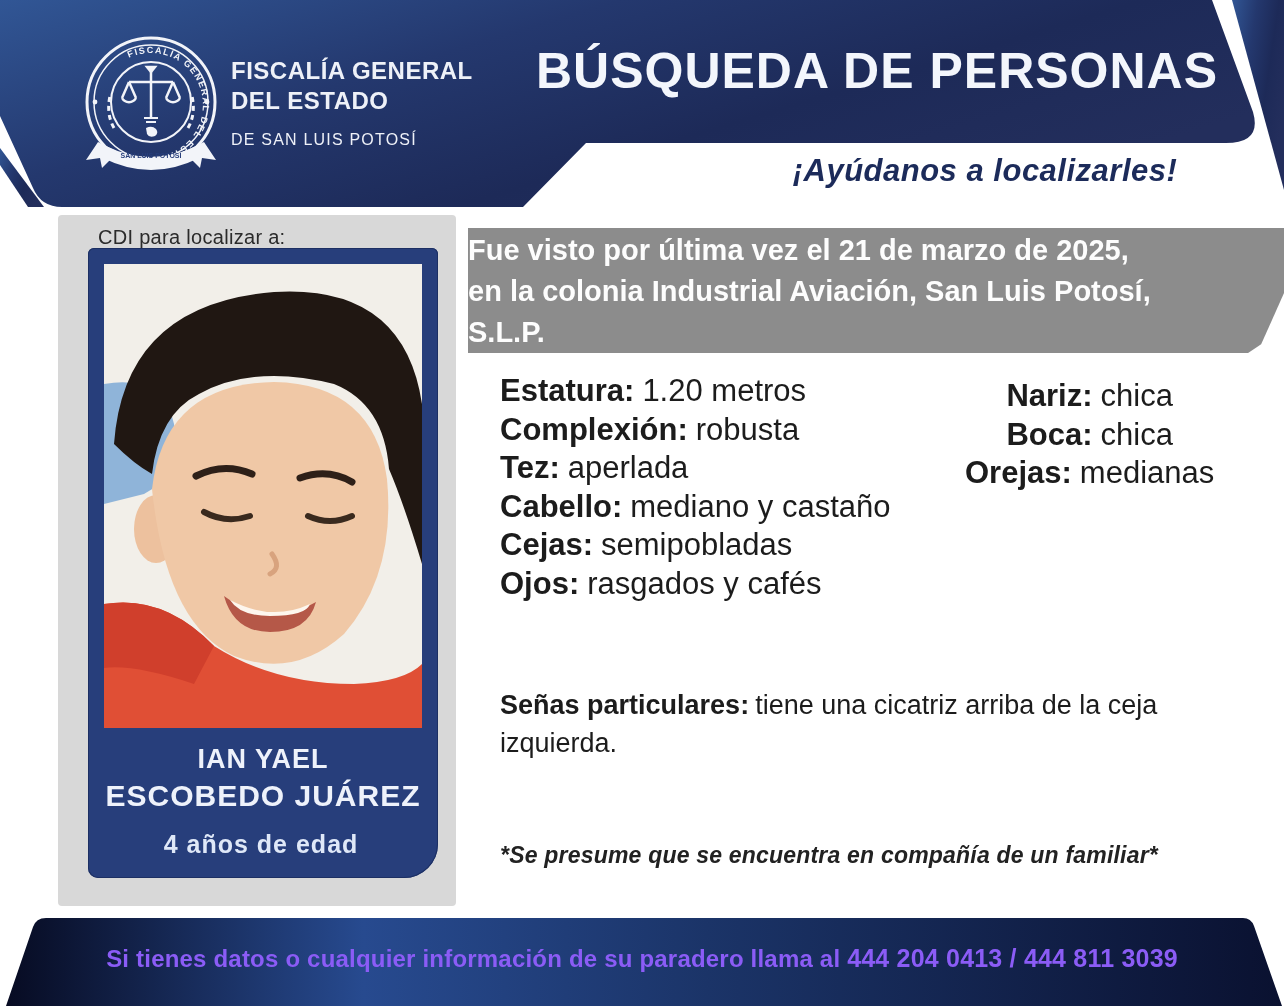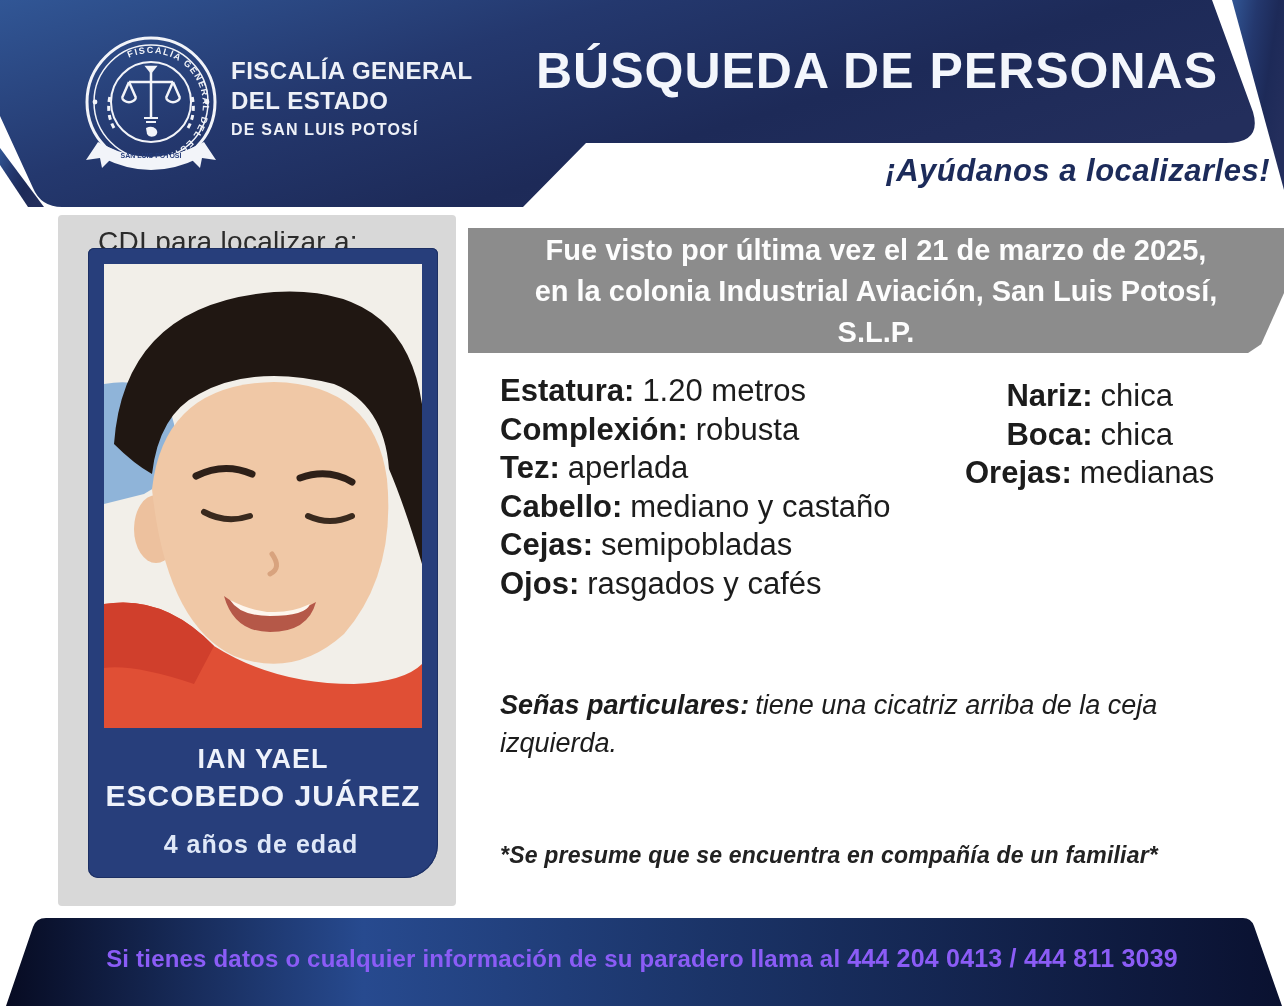--- a/index.html
+++ b/index.html
@@ -4,53 +4,53 @@
 <style>
   html,body{margin:0;padding:0;background:#ffffff;}
   #poster{
     position:relative;width:1284px;height:1006px;background:#ffffff;
     font-family:"Liberation Sans",sans-serif;overflow:hidden;
   }
   .abs{position:absolute;}
   
   .agency{left:231px;top:56px;color:#eef1f8;line-height:1;}
   .agency .l1,.agency .l2{font-size:24px;font-weight:bold;letter-spacing:.5px;line-height:30px;}
-  .agency .l3{font-size:16px;font-weight:700;letter-spacing:1.2px;line-height:24px;margin-top:2px;}
+  .agency .l3{font-size:16px;font-weight:400;letter-spacing:1.2px;line-height:24px;margin-top:12px;}
   .main-title{left:527px;top:42px;width:700px;text-align:center;color:#f3f6fc;
     font-size:50px;font-weight:800;letter-spacing:1px;}
-  .tagline{left:700px;top:153px;width:570px;text-align:right;color:#1c2b5a;
+  .tagline{left:700px;top:153px;width:570px;text-align:center;color:#1c2b5a;
     font-size:31px;font-weight:bold;font-style:italic;letter-spacing:.5px;}
   
   .lastseen{
     left:468px;top:228px;width:816px;height:125px;background:#8c8c8c;color:#fdfdfd;
     clip-path:polygon(0 0,100% 0,100% 52%,97.2% 93%,95.6% 100%,0 100%);
-    text-align:center;font-size:29px;font-weight:bold;line-height:41px;padding-top:2px;
+    font-size:29px;font-weight:bold;line-height:41px;padding-top:2px;
     box-sizing:border-box;
   }
   
   .panel{left:58px;top:215px;width:398px;height:691px;background:#d8d8d8;border-radius:4px;}
-  .cdi-label{left:98px;top:226px;font-size:28px;color:#2b2b2b;letter-spacing:.3px;}
+  .cdi-label{left:98px;top:226px;font-size:20px;color:#2b2b2b;letter-spacing:.3px;}
   .photo-card{
     left:88px;top:248px;width:350px;height:630px;background:#273e7b;
     border-radius:6px 6px 34px 10px;box-shadow:0 0 0 1px #1c2f63 inset;
   }
   .photo-frame{left:104px;top:264px;width:318px;height:464px;background:#ffffff;padding:0;}
   .photo-frame svg{display:block;}
   .name1{left:88px;top:744px;width:350px;text-align:center;color:#eef2fb;
     font-size:27px;font-weight:bold;letter-spacing:1px;}
   .name2{left:88px;top:779px;width:350px;text-align:center;color:#eef2fb;
     font-size:30px;font-weight:bold;letter-spacing:1px;}
   .age{left:88px;top:830px;width:346px;text-align:center;color:#dfe8f8;
     font-size:25px;font-weight:bold;letter-spacing:1px;}
   
   .details-left{left:500px;top:372px;}
   .details-right{left:965px;top:377px;text-align:center;}
   .drow{font-size:31px;color:#1c1c1c;line-height:38.5px;white-space:nowrap;}
   .dlabel{font-weight:bold;margin-right:8px;}
-  .marks{left:500px;top:686px;width:730px;font-size:27px;color:#1c1c1c;line-height:38px;font-style:italic;}
+  .marks{left:500px;top:686px;width:730px;font-size:27px;color:#1c1c1c;line-height:38px;}
   .marks .dlabel{margin-right:6px;}
   .note{left:500px;top:842px;width:740px;font-size:23px;color:#222;
     font-weight:bold;font-style:italic;letter-spacing:.2px;}
   
   .footer-text{left:0;top:944px;width:1284px;text-align:center;color:#8b5cf6;
     font-size:24px;font-weight:bold;letter-spacing:.2px;}
   .footer-text .phones{font-size:25px;font-weight:800;}
 </style>
 </head>
 <body>

